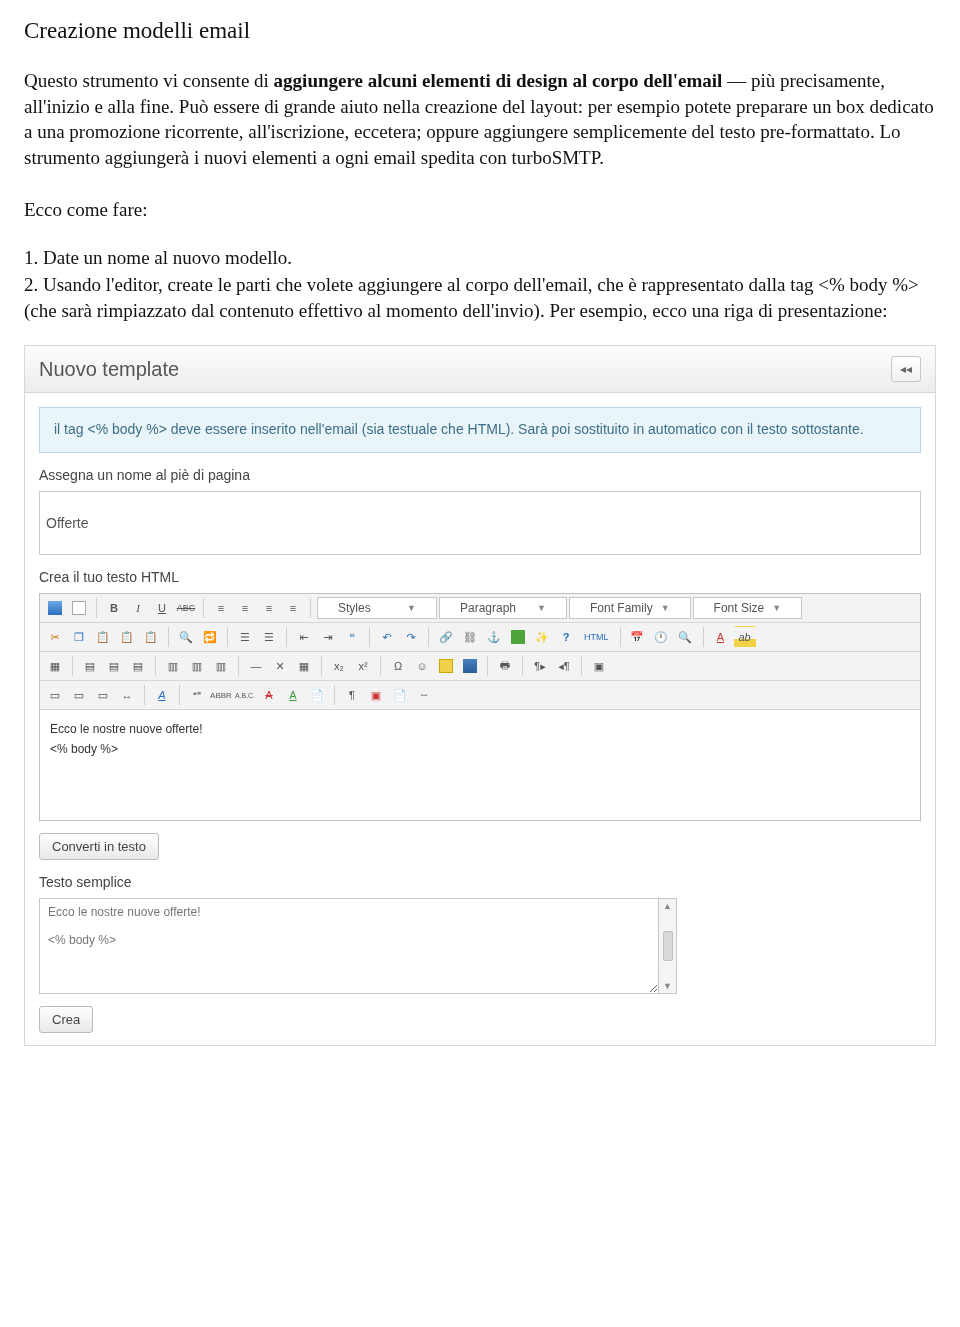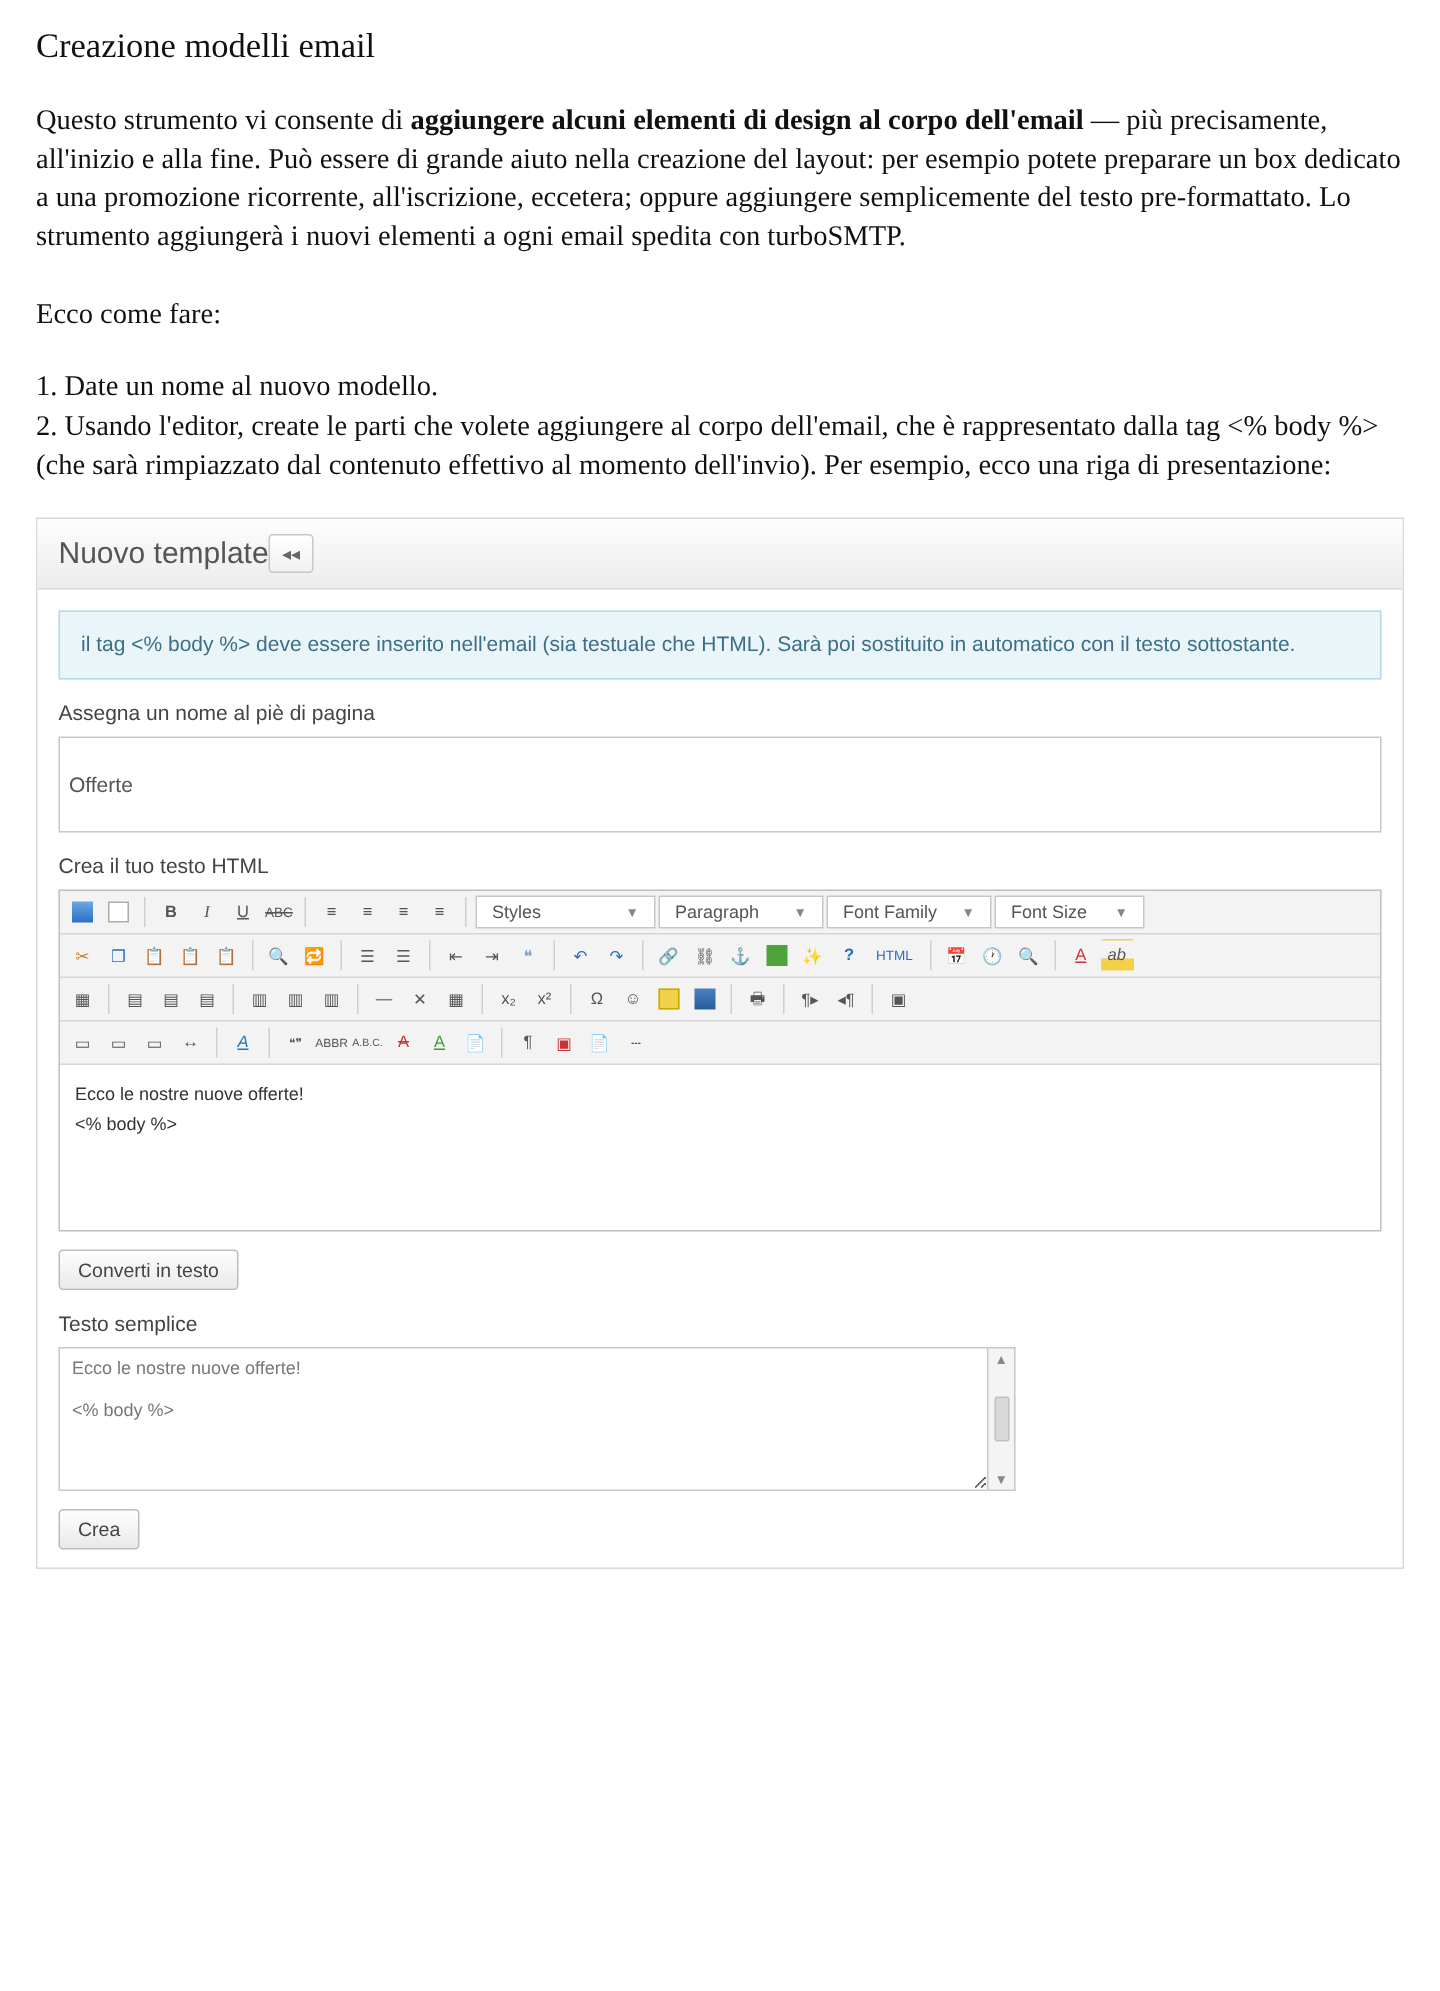--- a/index.html
+++ b/index.html
@@ -41,20 +41,21 @@
   .ui-shell {
     margin-top: 22px;
     font-family: Arial, Helvetica, sans-serif;
     color: #444;
     border: 1px solid #d8d8d8;
     border-top: none;
     padding-bottom: 12px;
   }
   .panel-header {
     display: flex;
+    justify-content: space-between;
     align-items: center;
     background: linear-gradient(#fdfdfd, #ececec);
     border-top: 1px solid #d8d8d8;
     border-bottom: 1px solid #d8d8d8;
     padding: 10px 14px;
   }
   .panel-title {
     font-size: 20px;
     color: #555;
   }
@@ -131,21 +132,21 @@
   .tb-select {
     height: 22px;
     min-width: 88px;
     border: 1px solid #c6c6c6;
     background: #fff;
     font-size: 12px;
     color: #555;
     display: flex;
     align-items: center;
     justify-content: space-between;
-    padding: 0 10px;
+    padding: 0 20px;
     cursor: pointer;
   }
   .tb-select .caret {
     font-size: 9px;
     color: #888;
     margin-left: 8px;
   }
   .editor-content {
     background: #fff;
     min-height: 110px;

